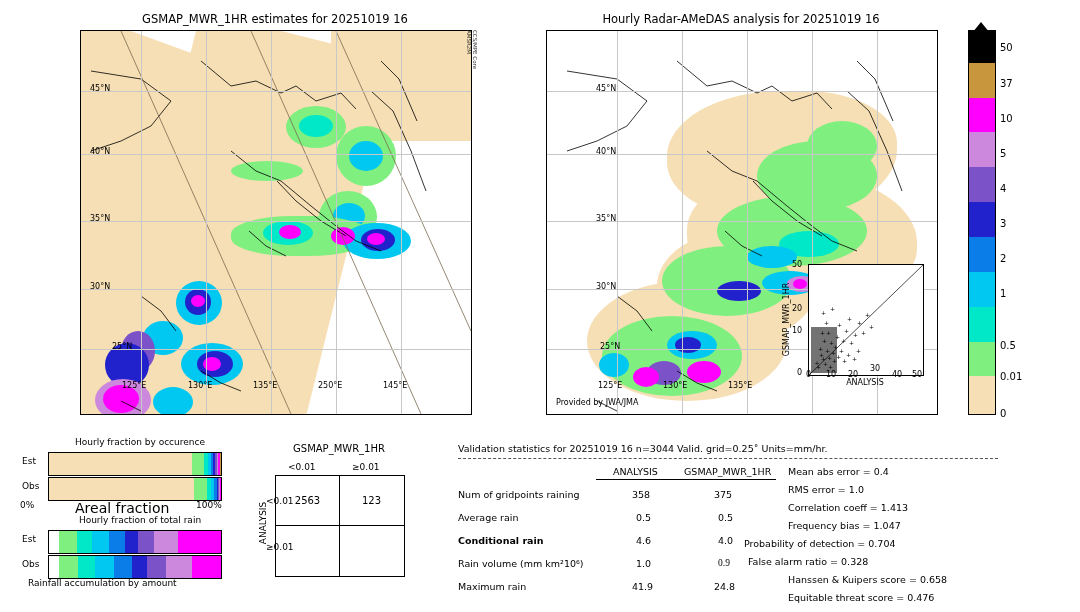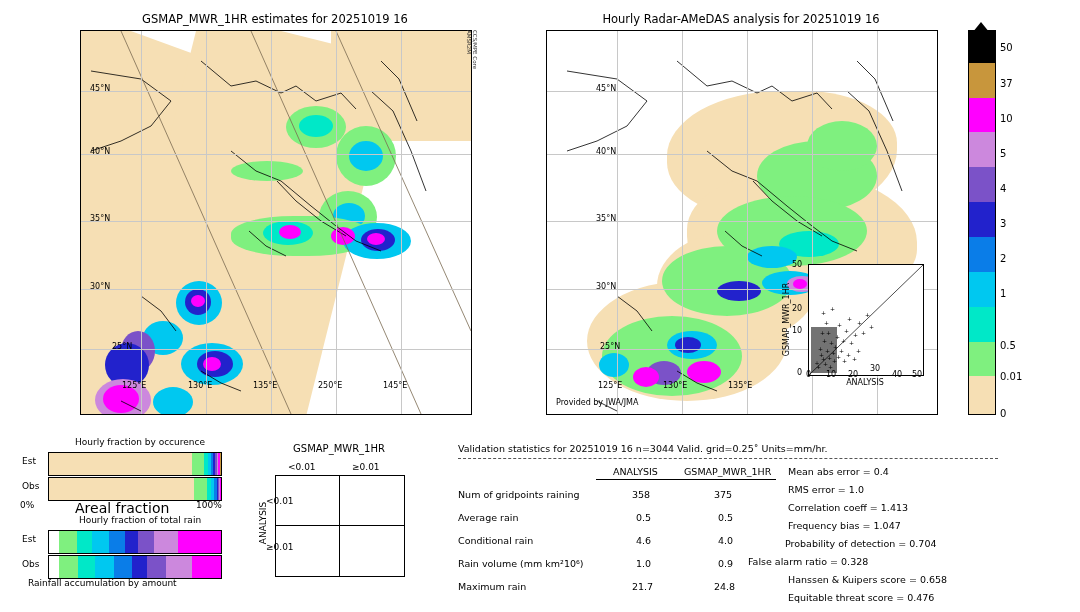--- a/index.html
+++ b/index.html
@@ -341,49 +341,51 @@
 <div class="abs small" style="left:352px;top:462px;font-size:9px;">≥0.01</div>
 <div class="abs" style="left:253px;top:470px;width:12px;height:110px;">
   <div style="transform:rotate(-90deg);transform-origin:center;position:absolute;top:48px;left:-40px;width:100px;text-align:center;font-size:9px;">ANALYSIS</div>
 </div>
 <div class="abs small" style="left:266px;top:496px;font-size:9px;">&lt;0.01</div>
 <div class="abs small" style="left:266px;top:542px;font-size:9px;">≥0.01</div>
 
 <div class="abs" style="left:275px;top:475px;width:128px;height:100px;border:1px solid #000;">
   <div style="position:absolute;left:63px;top:0;bottom:0;width:1px;background:#000;"></div>
   <div style="position:absolute;top:49px;left:0;right:0;height:1px;background:#000;"></div>
+  <div style="position:absolute;left:0;top:0;width:63px;height:49px;display:flex;align-items:center;justify-content:center;font-size:10px;">2563</div>
+  <div style="position:absolute;left:64px;top:0;width:63px;height:49px;display:flex;align-items:center;justify-content:center;font-size:10px;">123</div>
 </div>
 
 <div class="abs hdrline" style="left:458px;top:443px;white-space:nowrap;">Validation statistics for 20251019 16  n=3044 Valid. grid=0.25˚ Units=mm/hr.</div>
 <div class="abs" style="left:458px;top:458px;width:540px;border-top:1px dashed #555;height:0;"></div>
 
 <div class="abs statline" style="left:613px;top:466px;">ANALYSIS</div>
 <div class="abs statline" style="left:684px;top:466px;">GSMAP_MWR_1HR</div>
 <div class="abs" style="left:596px;top:479px;width:180px;border-top:1px solid #000;height:0;"></div>
 
 <div class="abs statline" style="left:458px;top:489px;">Num of gridpoints raining</div>
 <div class="abs statline" style="left:632px;top:489px;">358</div>
 <div class="abs statline" style="left:714px;top:489px;">375</div>
 
 <div class="abs statline" style="left:458px;top:512px;">Average rain</div>
 <div class="abs statline" style="left:636px;top:512px;">0.5</div>
 <div class="abs statline" style="left:718px;top:512px;">0.5</div>
 
-<div class="abs statline" style="left:458px;top:535px;">Conditional rain</div>
+<div class="abs statline" style="left:458px;top:535px;font-weight:bold;">Conditional rain</div>
 <div class="abs statline" style="left:636px;top:535px;">4.6</div>
 <div class="abs statline" style="left:718px;top:535px;">4.0</div>
 
 <div class="abs statline" style="left:458px;top:558px;">Rain volume (mm km²10⁶)</div>
 <div class="abs statline" style="left:636px;top:558px;">1.0</div>
-<div class="abs statline" style="left:718px;top:558px;">0.9</div>
+<div class="abs statline" style="left:718px;top:558px;font-family:Liberation Serif, serif;">0.9</div>
 
 <div class="abs statline" style="left:458px;top:581px;">Maximum rain</div>
-<div class="abs statline" style="left:632px;top:581px;">21.7</div>
+<div class="abs statline" style="left:632px;top:581px;">41.9</div>
 <div class="abs statline" style="left:714px;top:581px;">24.8</div>
 
 <div class="abs statline" style="left:788px;top:466px;">Mean abs error =  0.4</div>
 <div class="abs statline" style="left:788px;top:484px;">RMS error =  1.0</div>
 <div class="abs statline" style="left:788px;top:502px;">Correlation coeff =  1.413</div>
 <div class="abs statline" style="left:788px;top:520px;">Frequency bias =  1.047</div>
-<div class="abs statline" style="left:785px;top:538px;">Probability of detection =  0.704</div>
+<div class="abs statline" style="left:744px;top:538px;">Probability of detection =  0.704</div>
 <div class="abs statline" style="left:748px;top:556px;">False alarm ratio = 0.328</div>
 <div class="abs statline" style="left:788px;top:574px;">Hanssen &amp; Kuipers score = 0.658</div>
 <div class="abs statline" style="left:788px;top:592px;">Equitable threat score = 0.476</div>
 
 </body></html>

